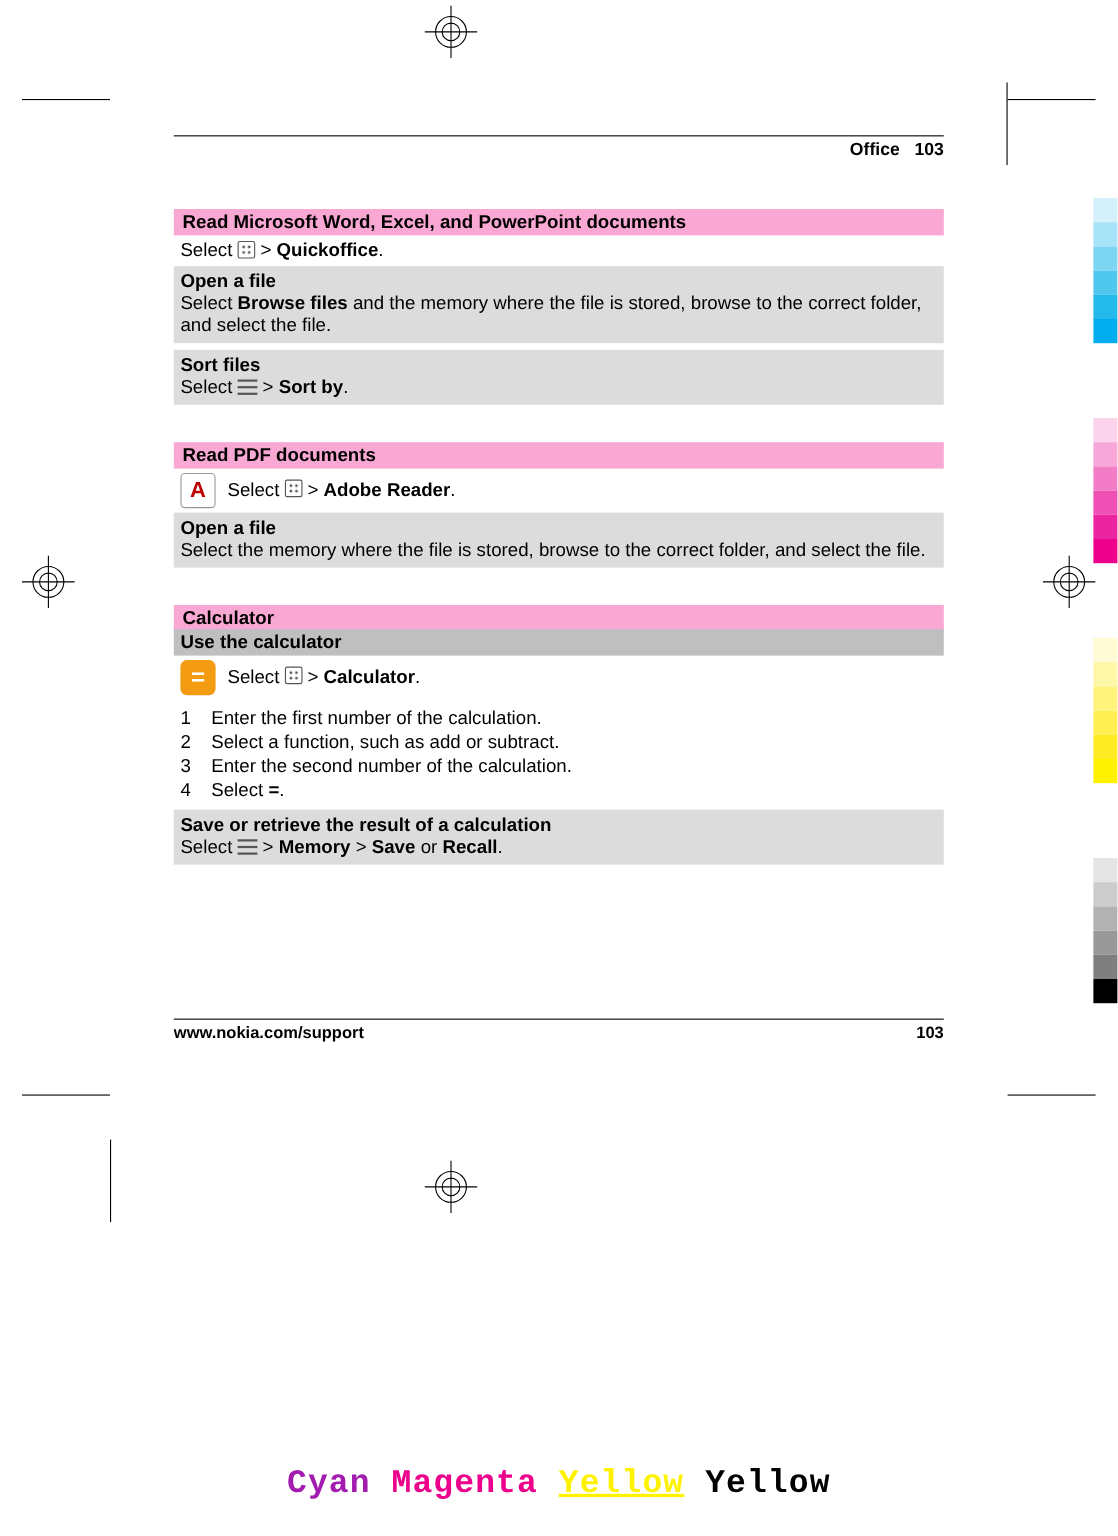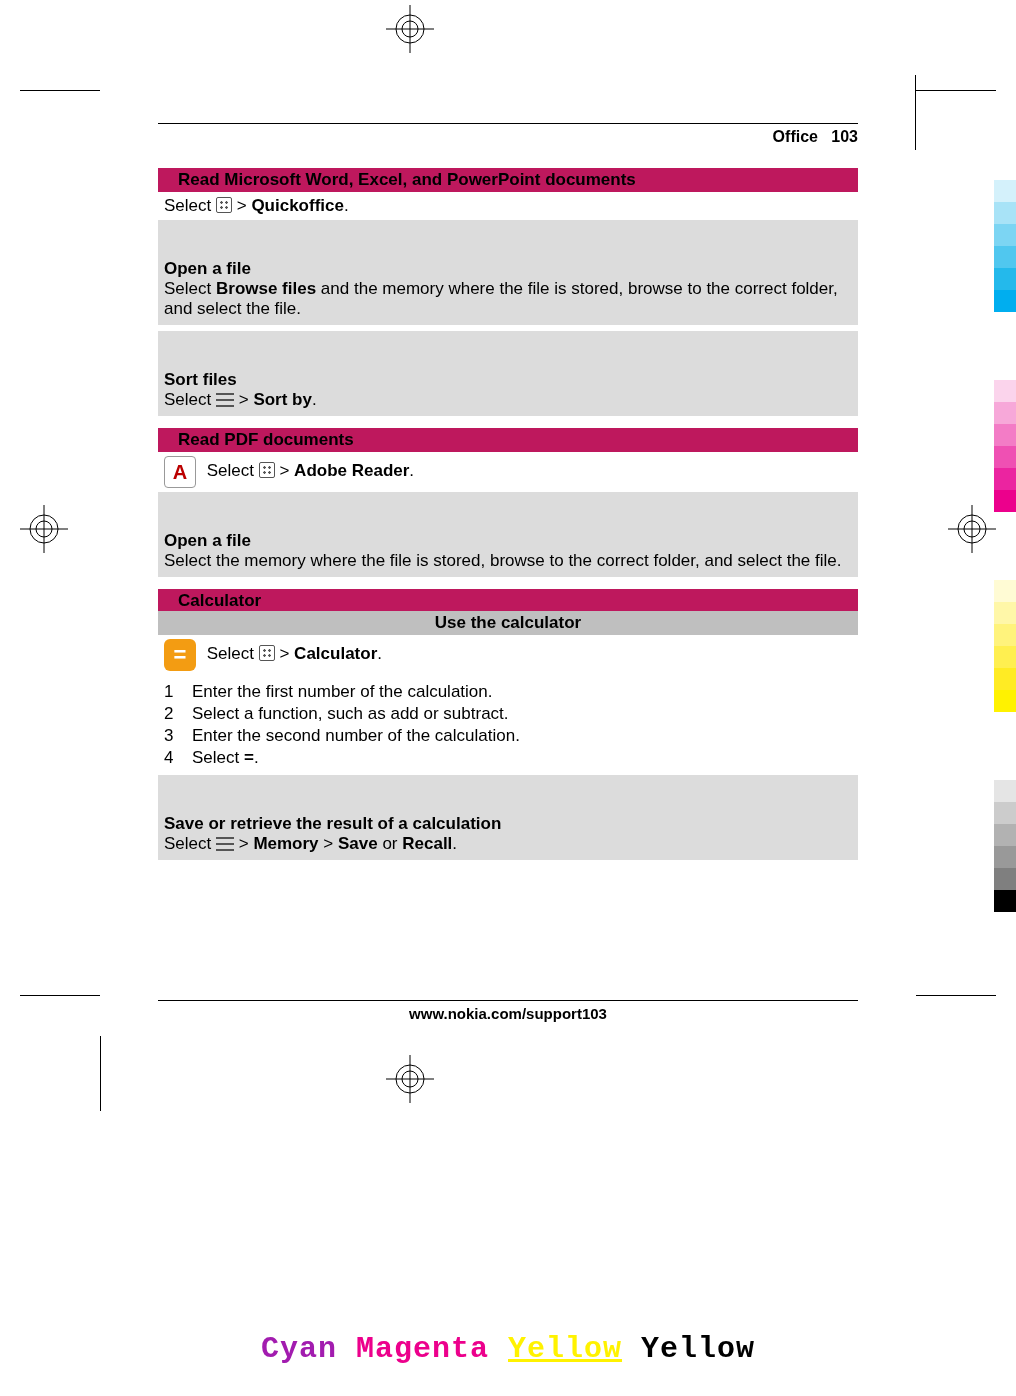--- a/index.html
+++ b/index.html
@@ -30,30 +30,30 @@
     margin-bottom: 4px;
     margin-top: 50px;
   }
   .page-header {
     text-align: right;
     font-weight: bold;
     font-size: 16px;
     padding-bottom: 10px;
   }
   .sect-title-dark {
-    background: #be185d;
+    background: #f9a8d4;
     font-weight: bold;
-    padding: 2px 20px;
-    margin-top: 12px;
+    padding: 2px 8px;
+    margin-top: 34px;
   }
   .sect-sub {
     background: #dcdcdc;
     padding: 2px 6px 6px 6px;
   }
-  .sub-head { font-weight: bold; padding-top:2px; padding-bottom:0; display:block;margin-top:35px;}
+  .sub-head { font-weight: bold; padding-top:2px; padding-bottom:0; display:block;}
   .para { padding: 4px 6px 4px 6px; }
   .bold { font-weight: bold; }
   .icon-menu {
     display: inline-block;
     width: 16px; height: 16px;
     vertical-align: -2px;
     position: relative;
   }
   .icon-menu::before {
     content:"";
@@ -98,21 +98,21 @@
     color:#fff;
     align-items:center;justify-content:center;
     font-weight:bold;font-size:22px;
     vertical-align:middle;
     margin-right:6px;
   }
   ol.steps { list-style:none; padding:6px 6px 6px 6px; counter-reset: step; }
   ol.steps li { counter-increment: step; padding:1px 0 1px 28px; position:relative; }
   ol.steps li::before { content: counter(step); position:absolute; left:0; }
   .footer-line { border-top:1px solid #000; margin-top:140px; }
-  .page-footer { display:flex; justify-content:center; font-size:15px; font-weight:bold; padding:4px 0 30px 0;}
+  .page-footer { display:flex; justify-content:space-between; font-size:15px; font-weight:bold; padding:4px 0 30px 0;}
   .side-rule-right { position:absolute; right:100px; top:75px; width:1px; height:75px; background:#000;}
   .side-rule-left  { position:absolute; left:100px;  bottom:285px; width:1px; height:75px; background:#000;}
   .reg-mark { position:absolute; width:48px; height:48px; }
   .reg-mark svg { width:100%; height:100%; }
   .color-bar { position:absolute; right:0; width:22px; display:flex; flex-direction:column; }
   .color-bar div { height:22px; }
   .cmyk-labels { position:absolute; bottom:30px; left:0; right:0; text-align:center; font-family: "Courier New", monospace; font-size:30px; font-weight:bold; letter-spacing:1px;}
   .cyan{color:#a21caf;} .magenta{color:#ec008c;} .yellow{color:#fff200;text-decoration:underline;} .black{color:#000;}
   .gap6{height:6px;}
 </style>
@@ -230,21 +230,21 @@
       <span class="icon-menu"></span>
       <span> &gt; </span>
       <span class="bold">Adobe Reader</span>.
     </div>
     <div class="sect-sub">
       <span class="sub-head">Open a file</span>
       <span>Select the memory where the file is stored, browse to the correct folder, and select the file.</span>
     </div>
 
     <div class="sect-title-dark">Calculator</div>
-    <div class="sect-sub" style="padding-top:0;padding-bottom:0;text-align:center;">
+    <div class="sect-sub" style="padding-top:0;padding-bottom:0;">
       <span class="sub-head" style="background:#bfbfbf; margin:-2px -6px 0 -6px; padding:2px 6px;">Use the calculator</span>
     </div>
     <div class="para">
       <span class="icon-calc">=</span>
       <span>Select </span>
       <span class="icon-menu"></span>
       <span> &gt; </span>
       <span class="bold">Calculator</span>.
     </div>
     <ol class="steps">

